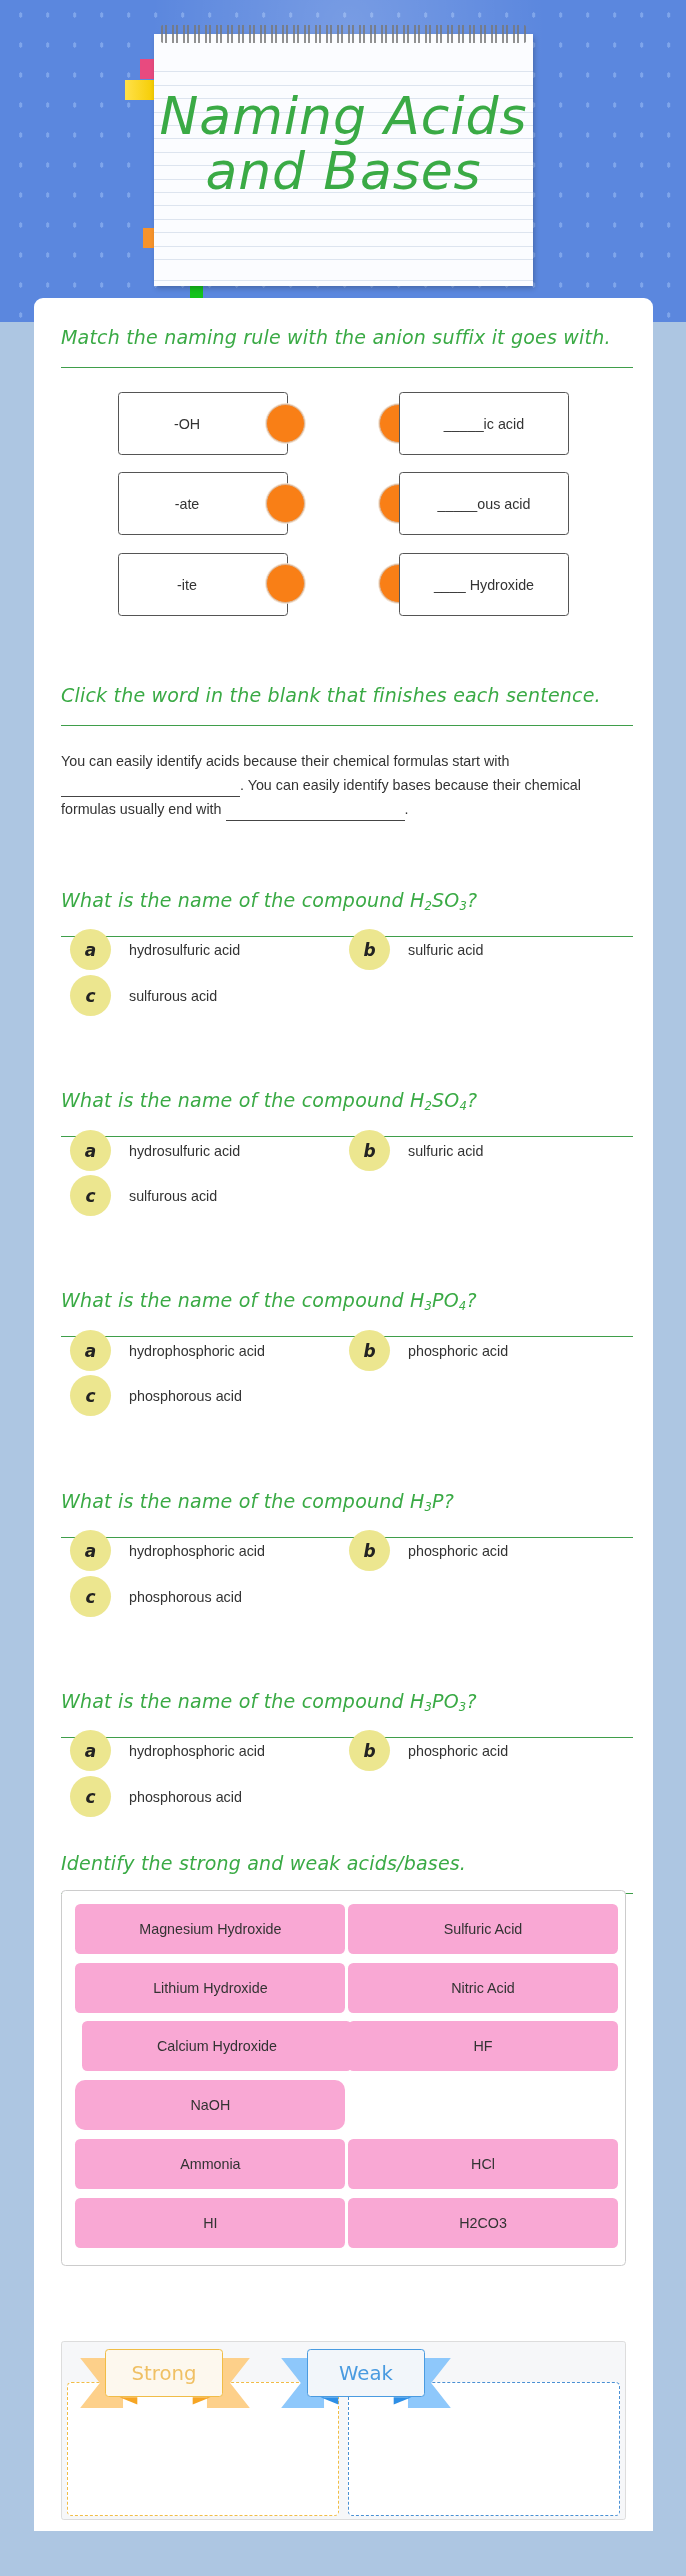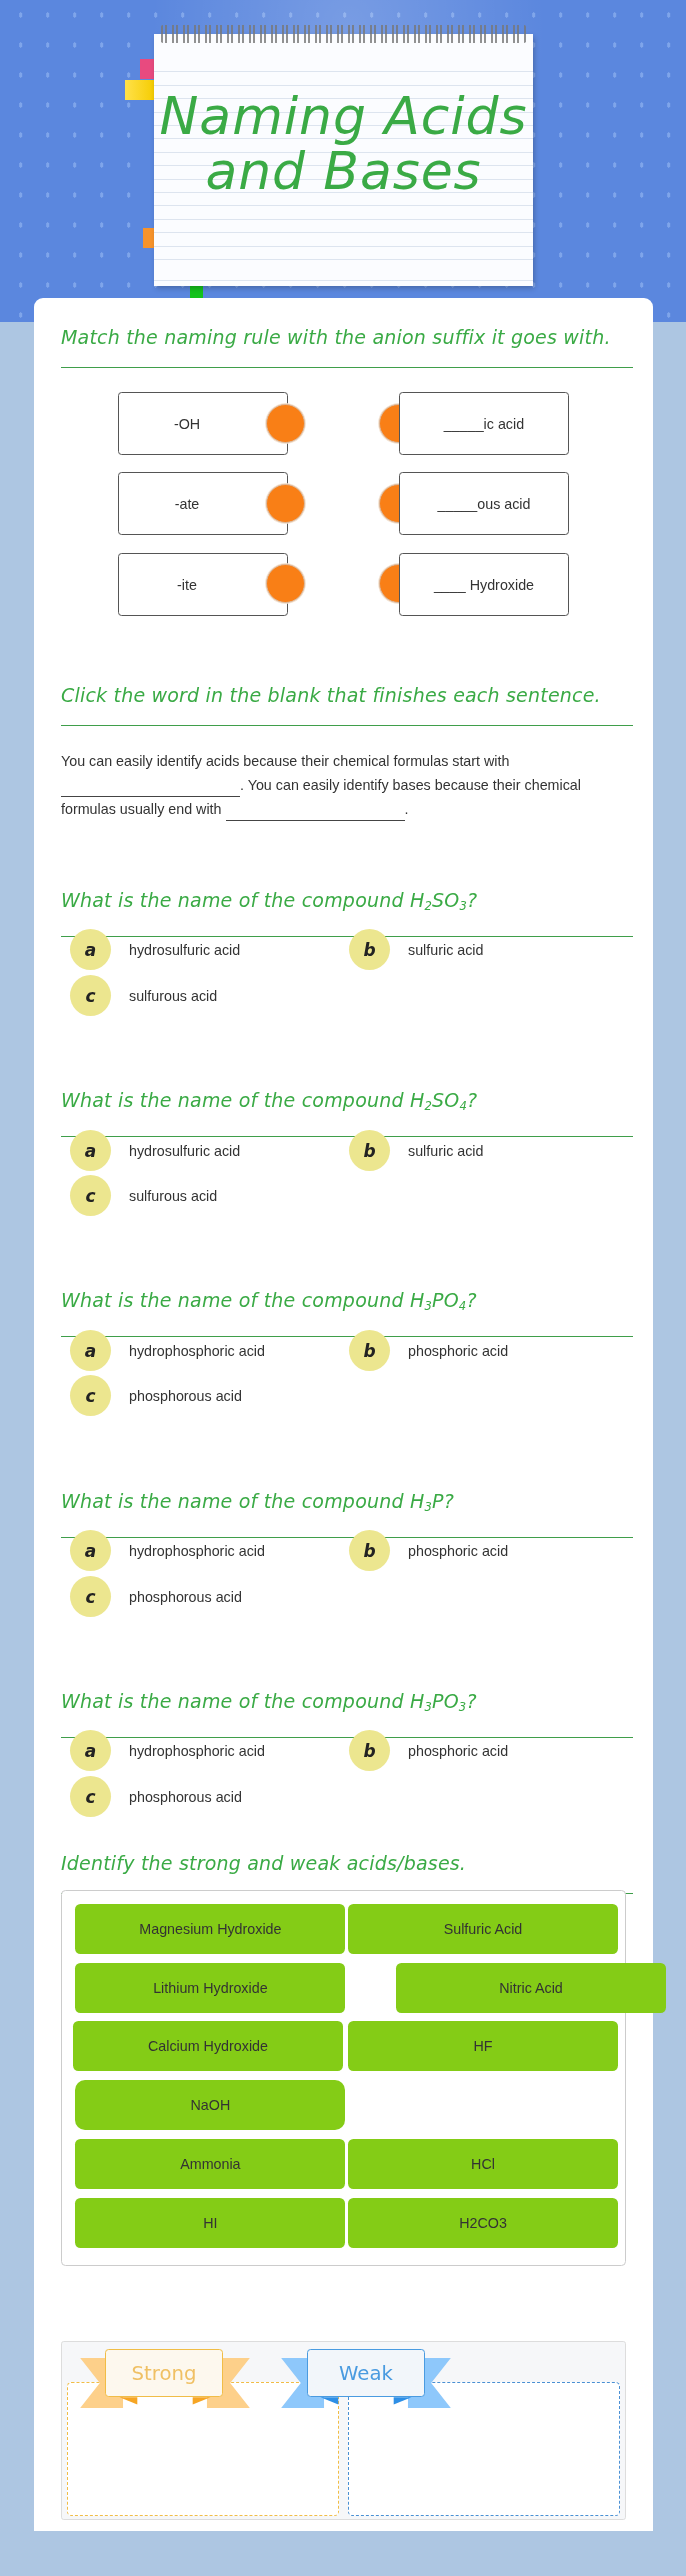--- a/index.html
+++ b/index.html
@@ -114,21 +114,21 @@
     font-size: 17px; color: #222; margin-right: 18px;
   }
 
   
   .sort-box {
     position: absolute; left: 27px; top: 1592px; width: 565px; height: 376px;
     border: 0.9px solid #ccc; border-radius: 4.5px; background: #fff;
   }
   .chip {
     position: absolute; width: 270px; height: 50px;
-    background: #84cc16; border-radius: 5.4px;
+    background: #f9a8d4; border-radius: 5.4px;
     display: flex; align-items: center; justify-content: center;
     font-size: 14.3px; color: #333;
   }
   .bins {
     position: absolute; left: 27px; top: 2043px; width: 565px; height: 179px;
     background: #f6f7f9; border: 0.9px solid #ddd; border-radius: 2.7px;
   }
   .bin {
     position: absolute; top: 40px; height: 134px; width: 272px;
     border: 1.8px dashed; border-radius: 4.5px; background: #fff;
@@ -252,22 +252,22 @@
         <span class="badge">c</span>
         <span>phosphorous acid</span>
       </div>
     </div>
 
   <div class="section-title hand" style="top:1556px;">Identify the strong and weak acids/bases.</div>
   <div class="sort-box">
     <div class="chip" style="left:13.4px;top:13.4px;">Magnesium Hydroxide</div>
     <div class="chip" style="left:286px;top:13.4px;">Sulfuric Acid</div>
     <div class="chip" style="left:13.4px;top:72px;">Lithium Hydroxide</div>
-    <div class="chip" style="left:286px;top:72px;margin-left:48px;">Nitric Acid</div>
-    <div class="chip" style="left:11px;top:130px;">Calcium Hydroxide</div>
+    <div class="chip" style="left:286px;top:72px;">Nitric Acid</div>
+    <div class="chip" style="left:20px;top:130px;">Calcium Hydroxide</div>
     <div class="chip" style="left:286px;top:130px;">HF</div>
     <div class="chip" style="left:13.4px;top:189px;border-radius:10px;">NaOH</div>
     <div class="chip" style="left:13.4px;top:248px;">Ammonia</div>
     <div class="chip" style="left:286px;top:248px;">HCl</div>
     <div class="chip" style="left:13.4px;top:307px;">HI</div>
     <div class="chip" style="left:286px;top:307px;">H2CO3</div>
   </div>
 
   <div class="bins">
     <div class="bin bin-strong"></div>

